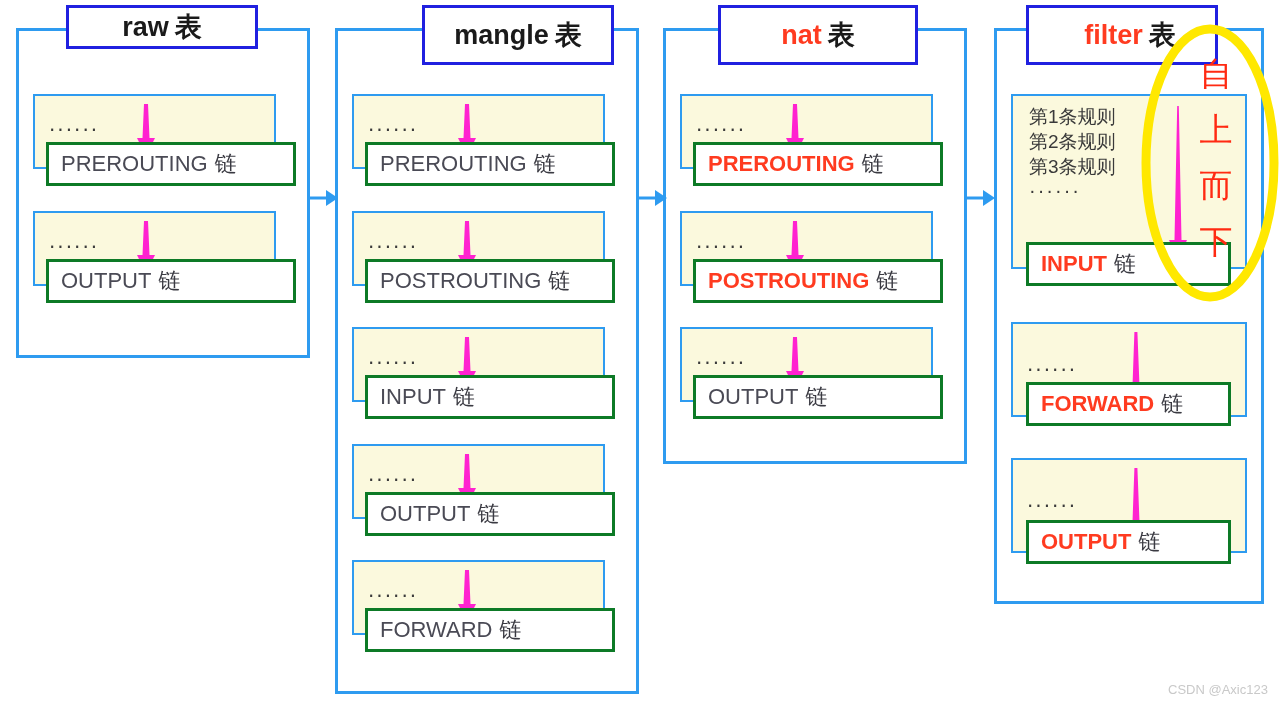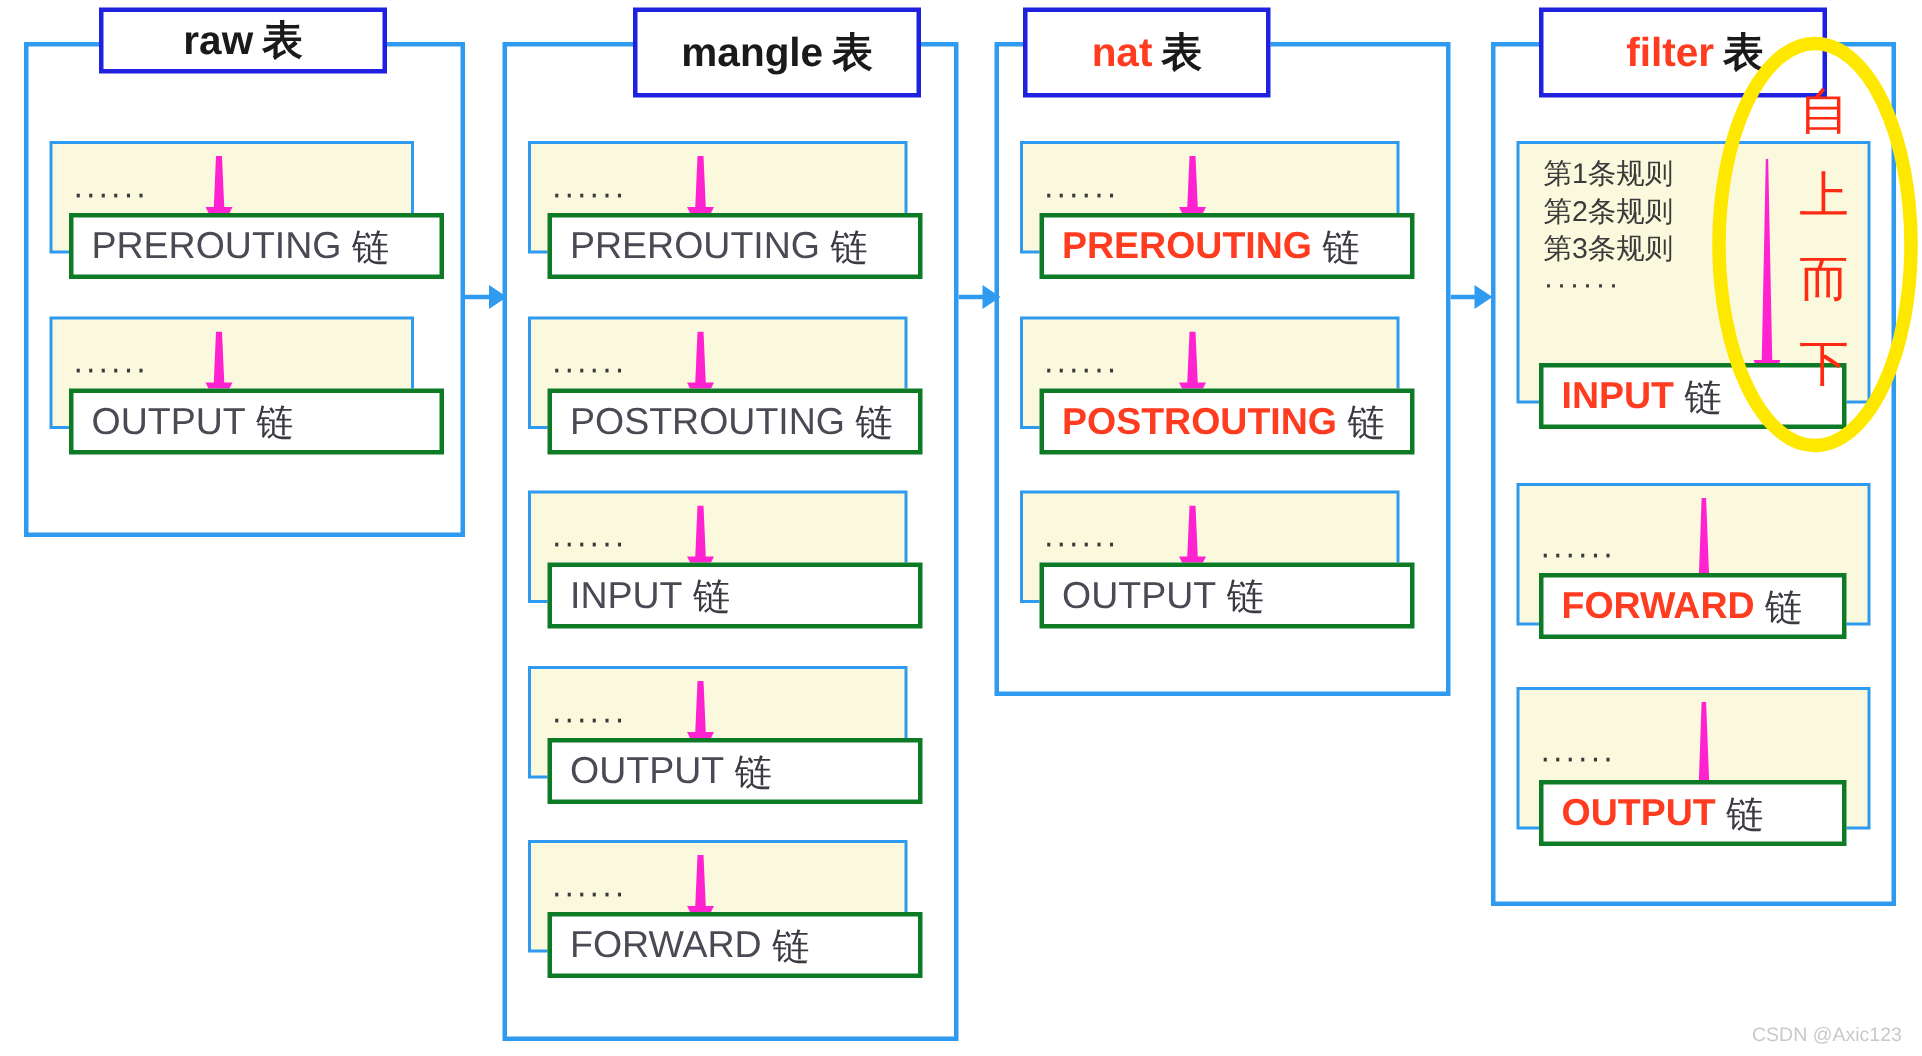--- a/index.html
+++ b/index.html
@@ -66,21 +66,21 @@
 
   
   .chain-box{
     position:absolute;
     border:3px solid #0d7a26;
     background:#ffffff;
     box-sizing:border-box;
     display:flex;align-items:center;
     padding-left:12px;
     z-index:4;
-    font-size:25px;
+    font-size:22px;
     white-space:nowrap;
   }
   .c-name.black{color:#4a4a55;}
   .c-name.red{color:#ff3b20;font-weight:bold;}
   .c-suffix{color:#3a3a42;margin-left:7px;}
 
   
   .connector{position:absolute;z-index:7;}
 
   
@@ -240,21 +240,21 @@
       <span class="dots" style="top:24px;">······</span>
       <svg class="arrow-m" style="left:100px;top:8px;" width="26" height="58" viewBox="0 0 26 58">
         <polygon points="11,0 15,0 16.5,34 22,34 13,52 4,34 9.5,34" fill="#ff22d0"></polygon>
       </svg>
     </div>
     <div class="chain-box" style="left:30px;top:347px;width:250px;height:44px;">
       <span class="c-name black">OUTPUT</span>
       <span class="c-suffix">链</span>
     </div>
   </div>
-  <div class="table-title" style="left:682px;top:5px;width:165px;height:60px;">
+  <div class="table-title" style="left:718px;top:5px;width:200px;height:60px;">
     <span class="t-name red">nat</span>
     <span class="t-suffix">表</span>
   </div>
 
   <svg class="connector" style="left:967px;top:186px;" width="28" height="24" viewBox="0 0 28 24">
     <line x1="0" y1="12" x2="18" y2="12" stroke="#2e9bf0" stroke-width="3"></line>
     <polygon points="16,4 28,12 16,20" fill="#2e9bf0"></polygon>
   </svg>
 
   <div class="table-col" style="left:994px;top:28px;width:317px;height:576px;">

